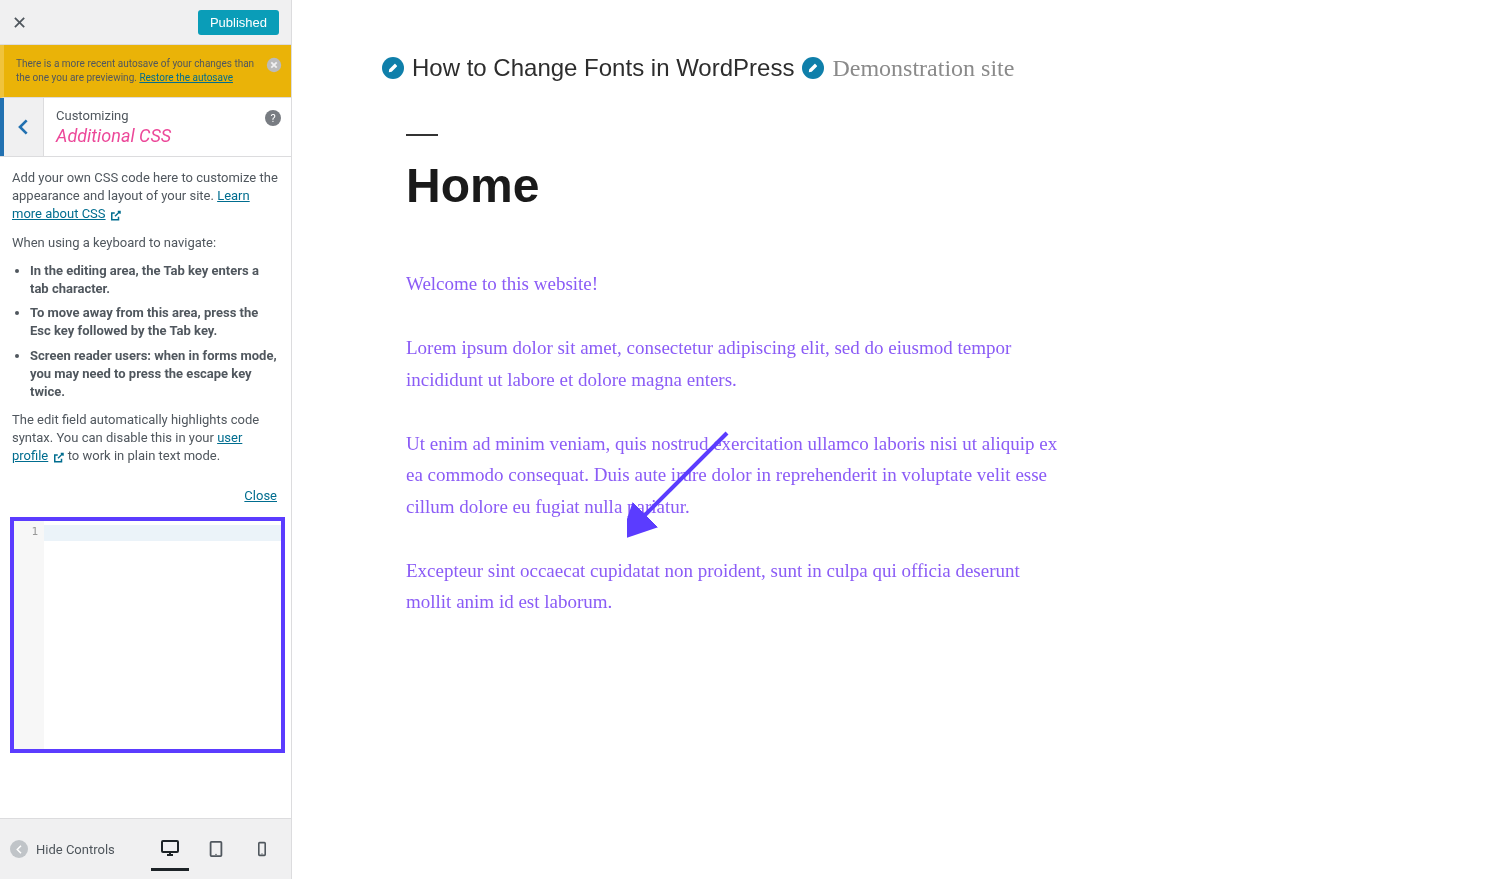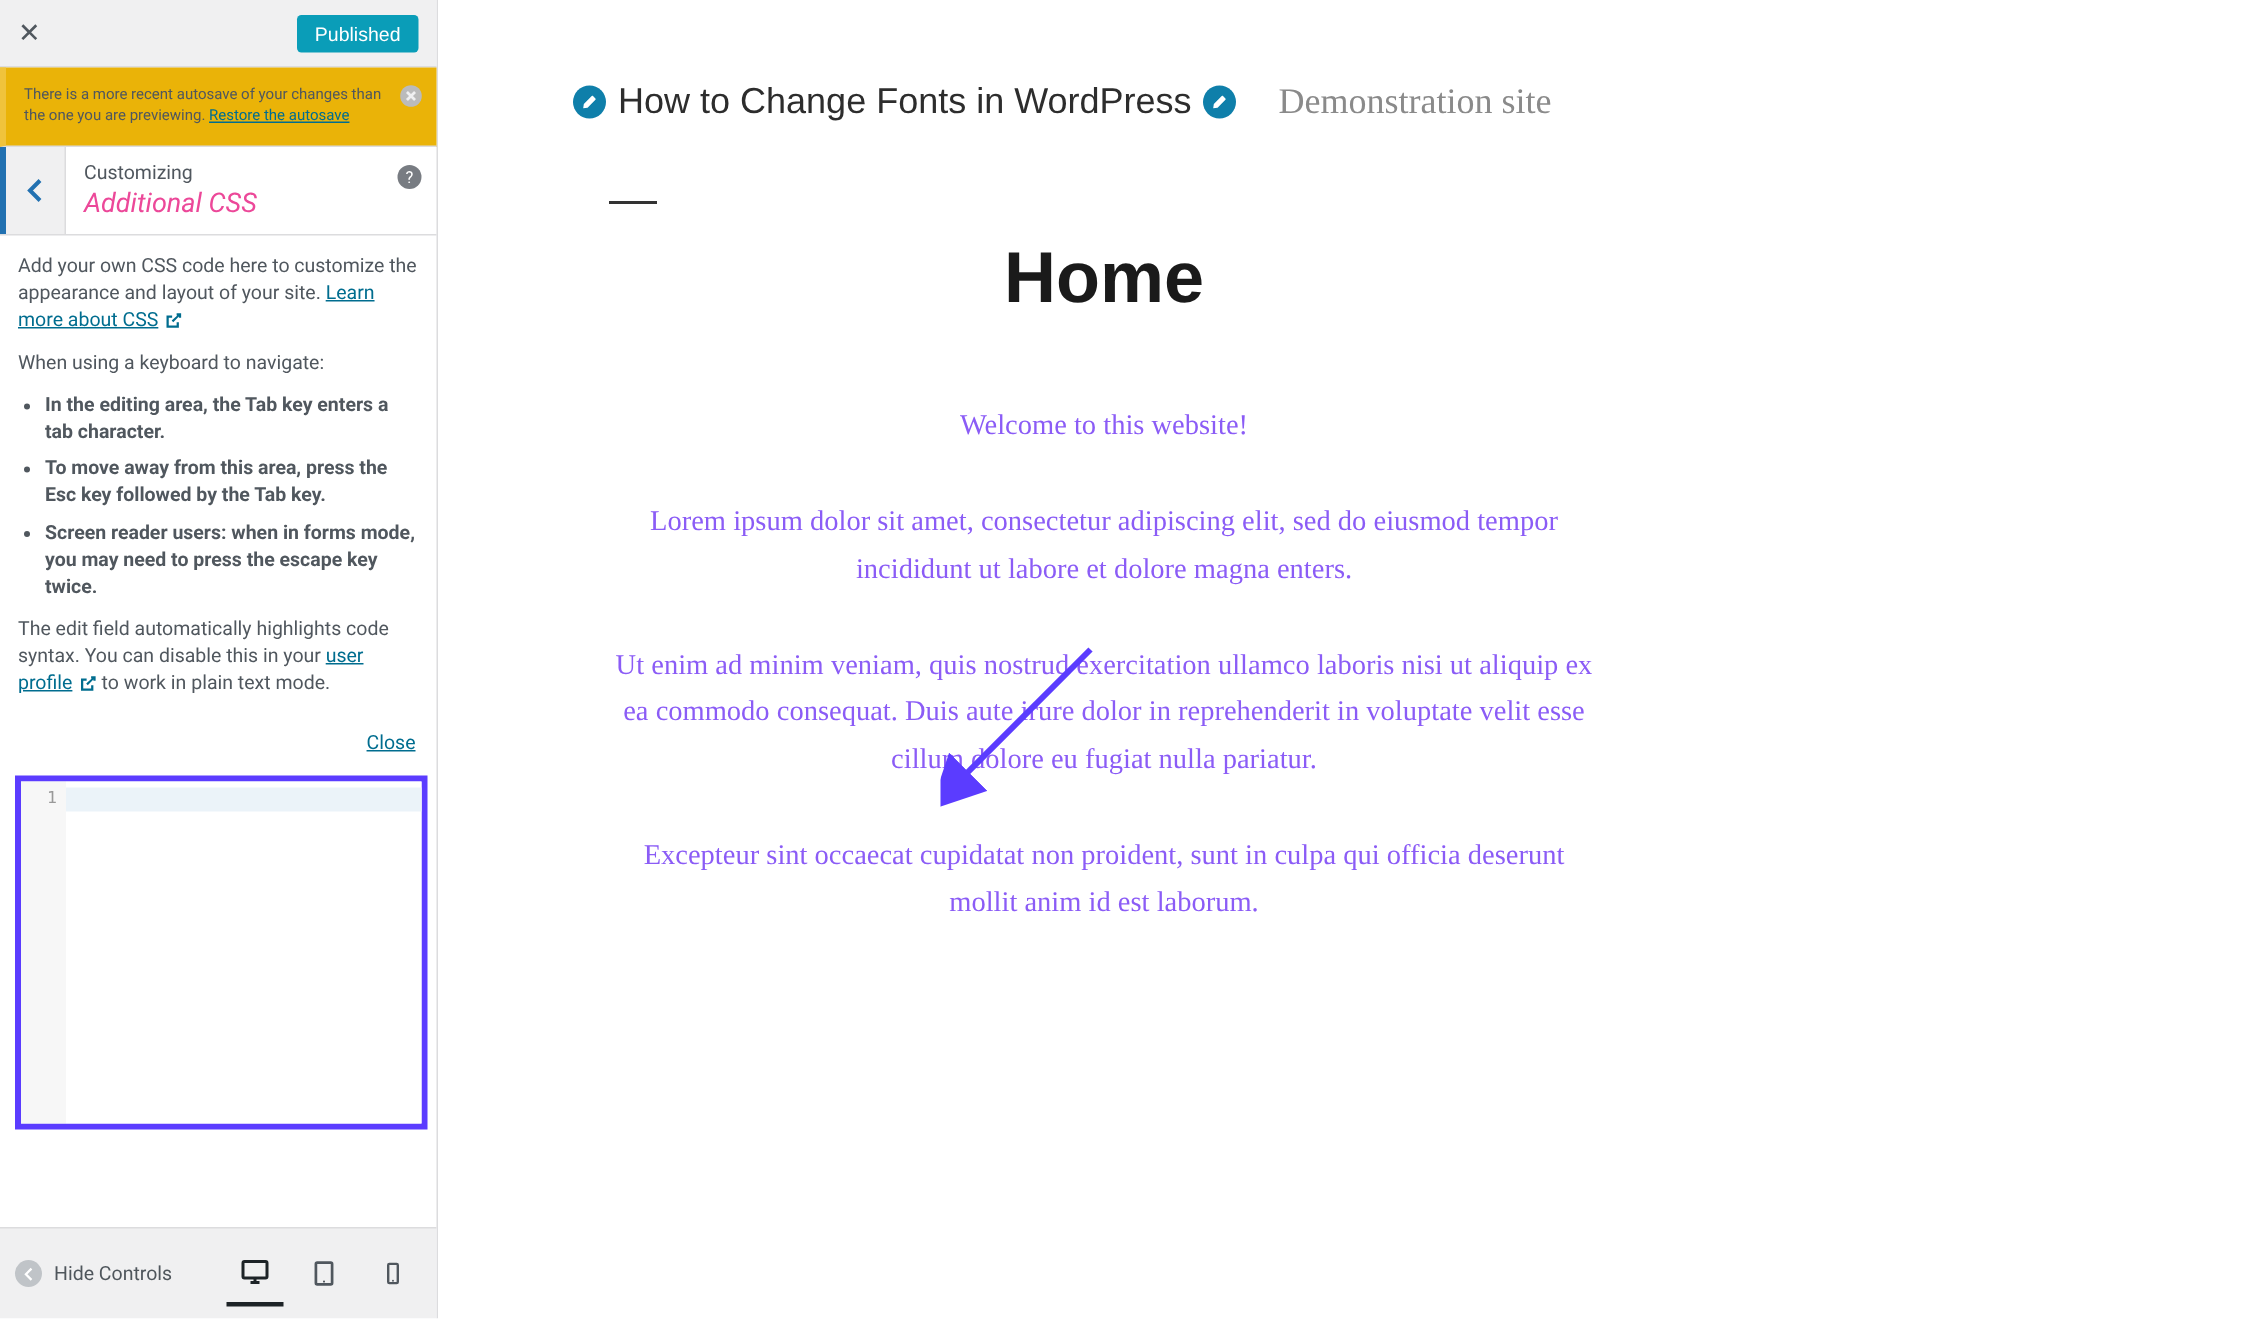--- a/index.html
+++ b/index.html
@@ -32,22 +32,22 @@
 .footer { margin-top: auto; height: 61px; border-top: 1px solid #dcdcde; display: flex; align-items: center; padding: 0 10px; gap: 8px; background: #f0f0f1; }
 .collapse-ico { width: 18px; height: 18px; border-radius: 50%; background: #c0c4c8; color: #fff; display: flex; align-items: center; justify-content: center; font-size: 11px; }
 .hide-ctrl { font-size: 13px; color: #4f565c; margin-right: auto; }
 .device-ico { width: 38px; height: 43px; display: flex; align-items: center; justify-content: center; cursor: pointer; color: #50575e; }
 .device-ico.active { border-bottom: 3px solid #1d2327; }
 .preview { flex: 1; background: #fff; padding: 56px 90px; position: relative; line-height: 1; }
 .site-head { display: flex; align-items: center; gap: 8px; margin-bottom: 54px; }
 .edit-badge { width: 22px; height: 22px; border-radius: 50%; background: #0f7faa; display: flex; align-items: center; justify-content: center; }
 .edit-badge svg { width: 12px; height: 12px; fill: #fff; }
 .site-title { font-size: 24px; font-weight: 500; color: #2d2d2d; font-family: Helvetica, Arial, sans-serif; }
-.site-tag { font-size: 24px; color: #8a8a8a; font-family: Georgia, serif; margin-left: 20px; }
-.content { max-width: 660px; margin-left: 24px; text-align: center; }
+.site-tag { font-size: 24px; color: #8a8a8a; font-family: Georgia, serif; margin-left: 0; }
+.content { max-width: 660px; margin-left: 24px; }
 .divider { width: 32px; border-top: 2px solid #333; margin-bottom: 26px; }
 .page-title { font-size: 48px; font-weight: 700; color: #1a1a1a; font-family: Helvetica, Arial, sans-serif; margin-bottom: 58px; }
 .body-text p { font-family: Georgia, serif; font-size: 19px; color: #8b5cf6; line-height: 1.65; margin-bottom: 33px; }
 .arrow-annot { position: absolute; left: 335px; top: 428px; pointer-events: none; }
 </style>
 </head>
 <body>
 
 <div class="sidebar">
   <div class="topbar">

